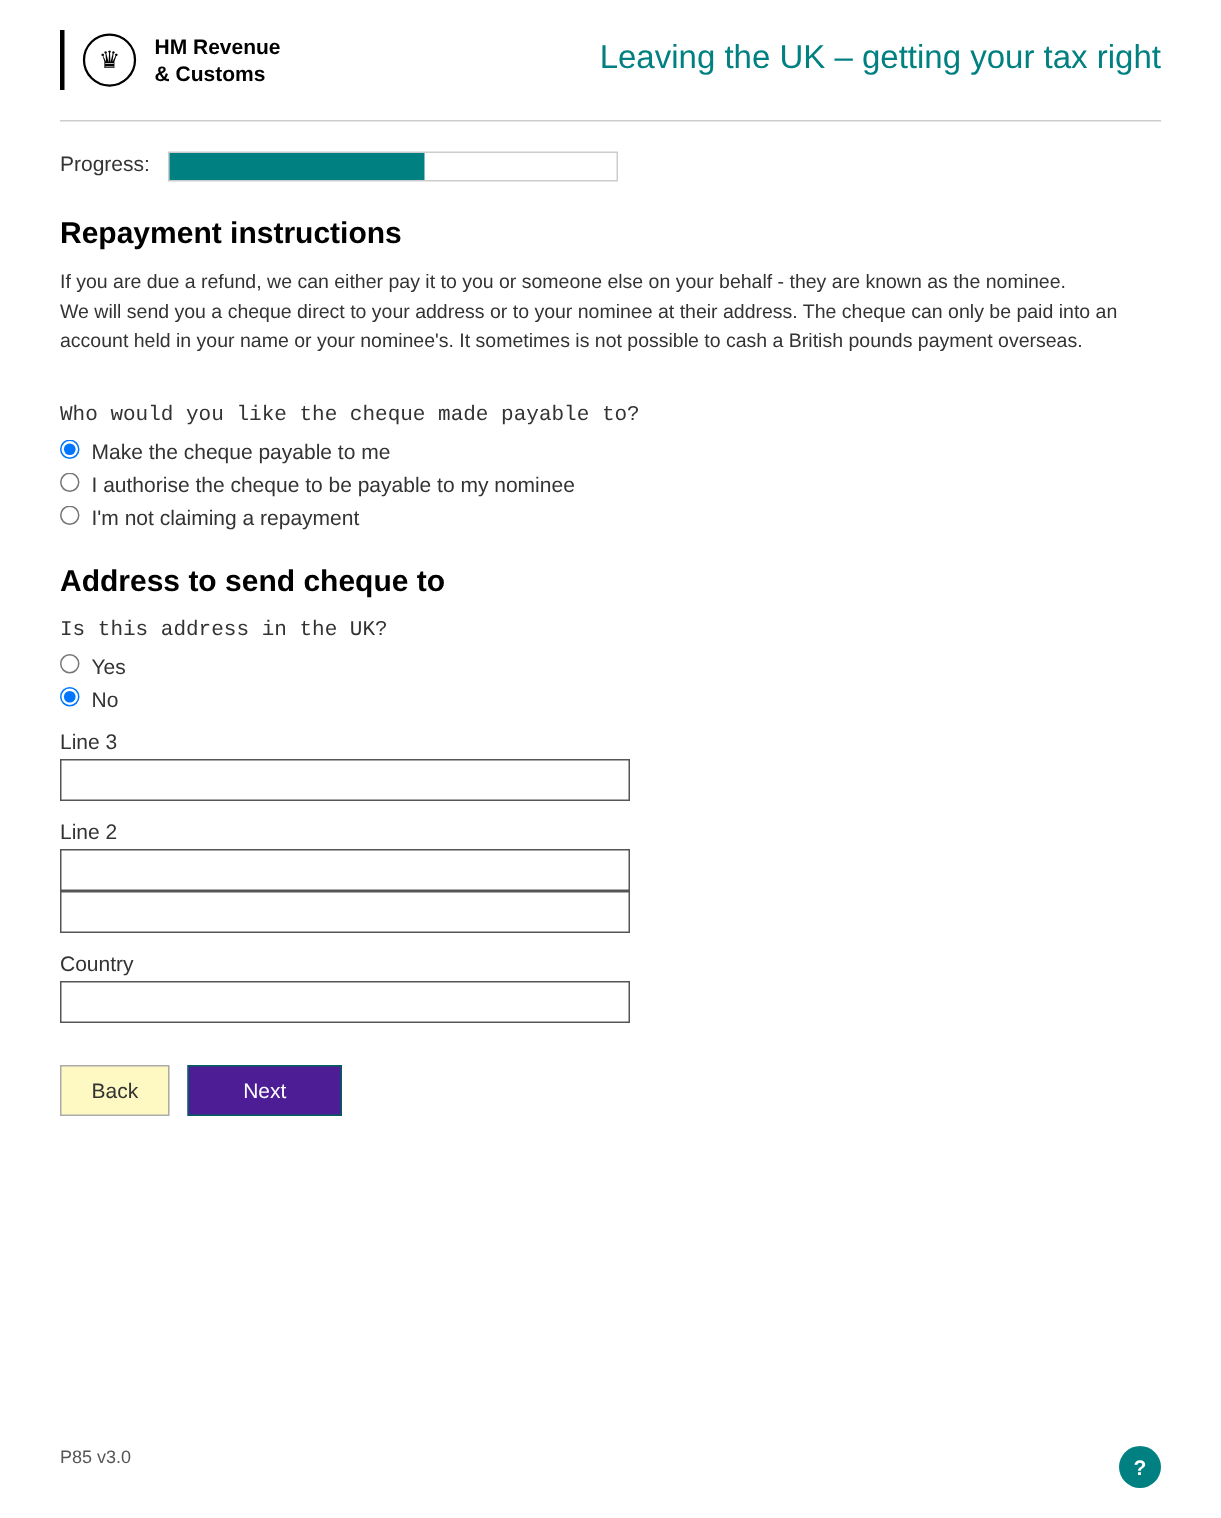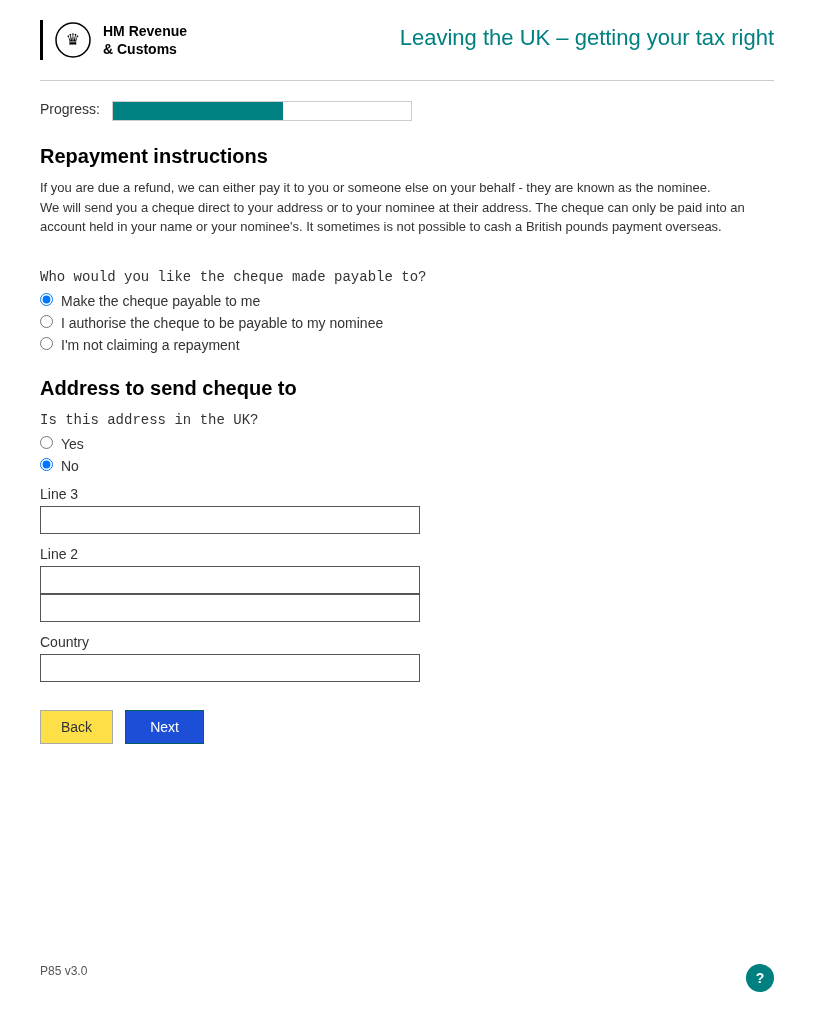--- a/index.html
+++ b/index.html
@@ -156,33 +156,33 @@
     }
 
     
     .button-row {
       display: flex;
       gap: 12px;
       margin-top: 28px;
     }
 
     .btn-back {
-      background: #fde047;
+      background: #fef9c3;
       border: 1px solid #aaa;
       padding: 8px 20px;
       font-size: 14px;
       color: #333;
       cursor: pointer;
       min-width: 70px;
     }
 
     .btn-next {
-      background: #1d4ed8;
+      background: #4c1d95;
       border: 1px solid #006060;
-      padding: 8px 24px;
+      padding: 8px 36px;
       font-size: 14px;
       color: #fff;
       cursor: pointer;
       min-width: 70px;
     }
 
     
     .page-footer {
       position: absolute;
       bottom: 20px;

